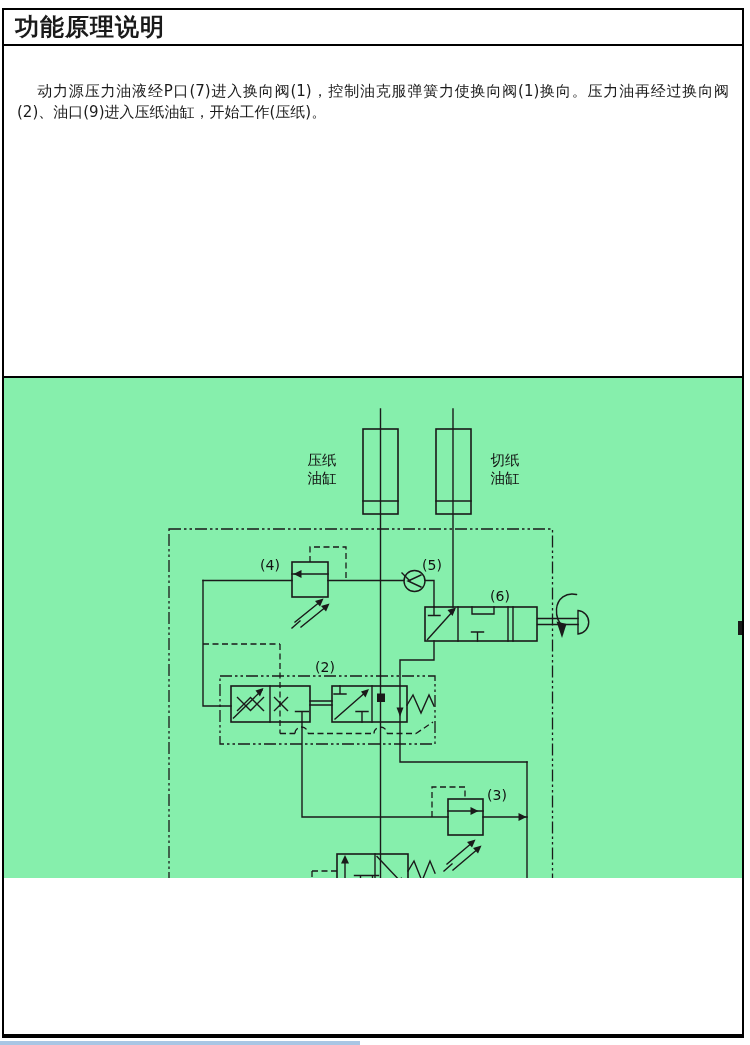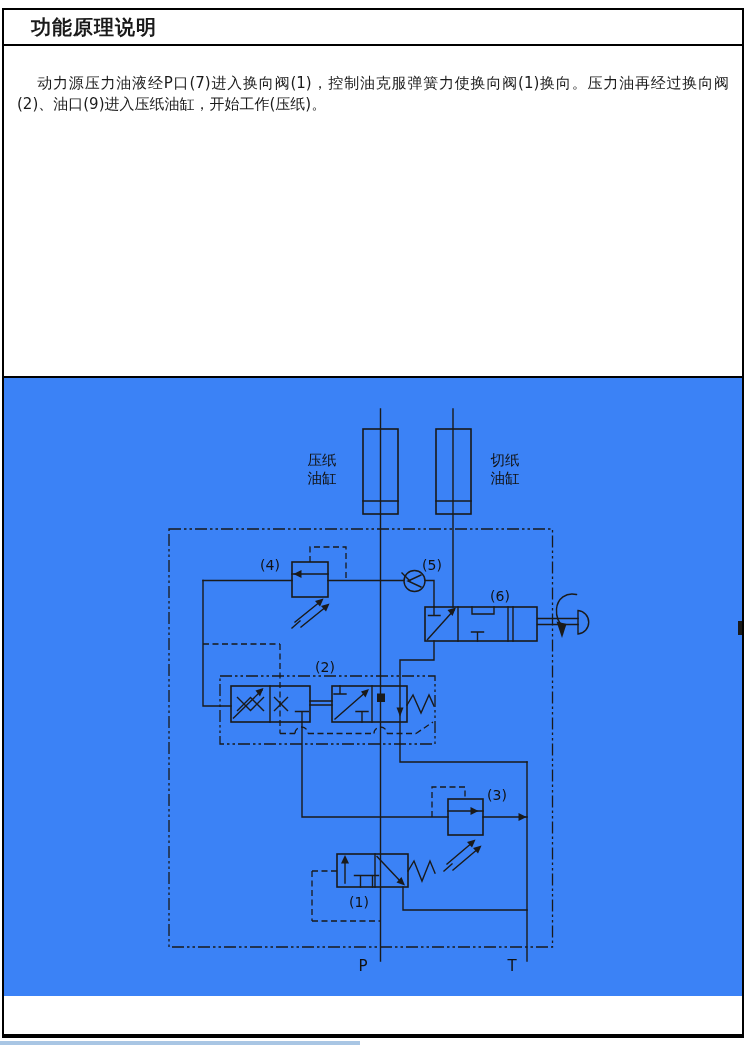--- a/index.html
+++ b/index.html
@@ -1,27 +1,27 @@
 <!DOCTYPE html>
 <html><head>
 <meta charset="utf-8">
 <style>
   html,body{margin:0;padding:0;background:#fff;}
   body{width:750px;height:1045px;position:relative;overflow:hidden;
        font-family:"DejaVu Sans",sans-serif;color:#1a1a1a;}
   .page{position:absolute;left:2px;top:8px;width:742px;height:1030px;
         box-sizing:border-box;border:2px solid #000;border-bottom:4px solid #000;background:#fff;}
   .sec-head{height:34px;box-sizing:content-box;border-bottom:2px solid #000;
-            line-height:34px;padding-left:27px;font-size:20px;font-weight:600;
+            line-height:34px;padding-left:11px;font-size:24px;font-weight:600;
             letter-spacing:1px;overflow:hidden;white-space:nowrap;}
   .sec-head2{height:36px;line-height:36px;}
   .body-text{height:303px;padding:27px 13px 0 13px;border-bottom:2px solid #000;
              font-size:15px;line-height:21px;overflow:hidden;text-align:justify;}
-  .body-text p{margin:0 0 3px 0;text-indent:1.35em;}
-  .diagram{height:618px;overflow:hidden;background:#3b82f6;}
+  .body-text p{margin:8px 0 3px 0;text-indent:1.35em;}
+  .diagram{height:500px;overflow:hidden;background:#86efac;}
   .diagram svg{display:block;}
   .ln{stroke:#1a1a1a;stroke-width:1.4;fill:none;stroke-linecap:square;}
   .bx{stroke:#1a1a1a;stroke-width:1.6;fill:none;}
   .dsh{stroke:#1a1a1a;stroke-width:1.3;fill:none;stroke-dasharray:6 3.5;}
   .enc{stroke:#1a1a1a;stroke-width:1.3;fill:none;stroke-dasharray:12 3 2.5 3 2.5 3;}
   .fil{fill:#1a1a1a;stroke:none;}
   .dtext{fill:#111;font-family:"DejaVu Sans",sans-serif;}
   .scan-strip{position:absolute;left:0;top:1041px;width:360px;height:4px;background:#a9c6e4;}
 </style>
 </head>

